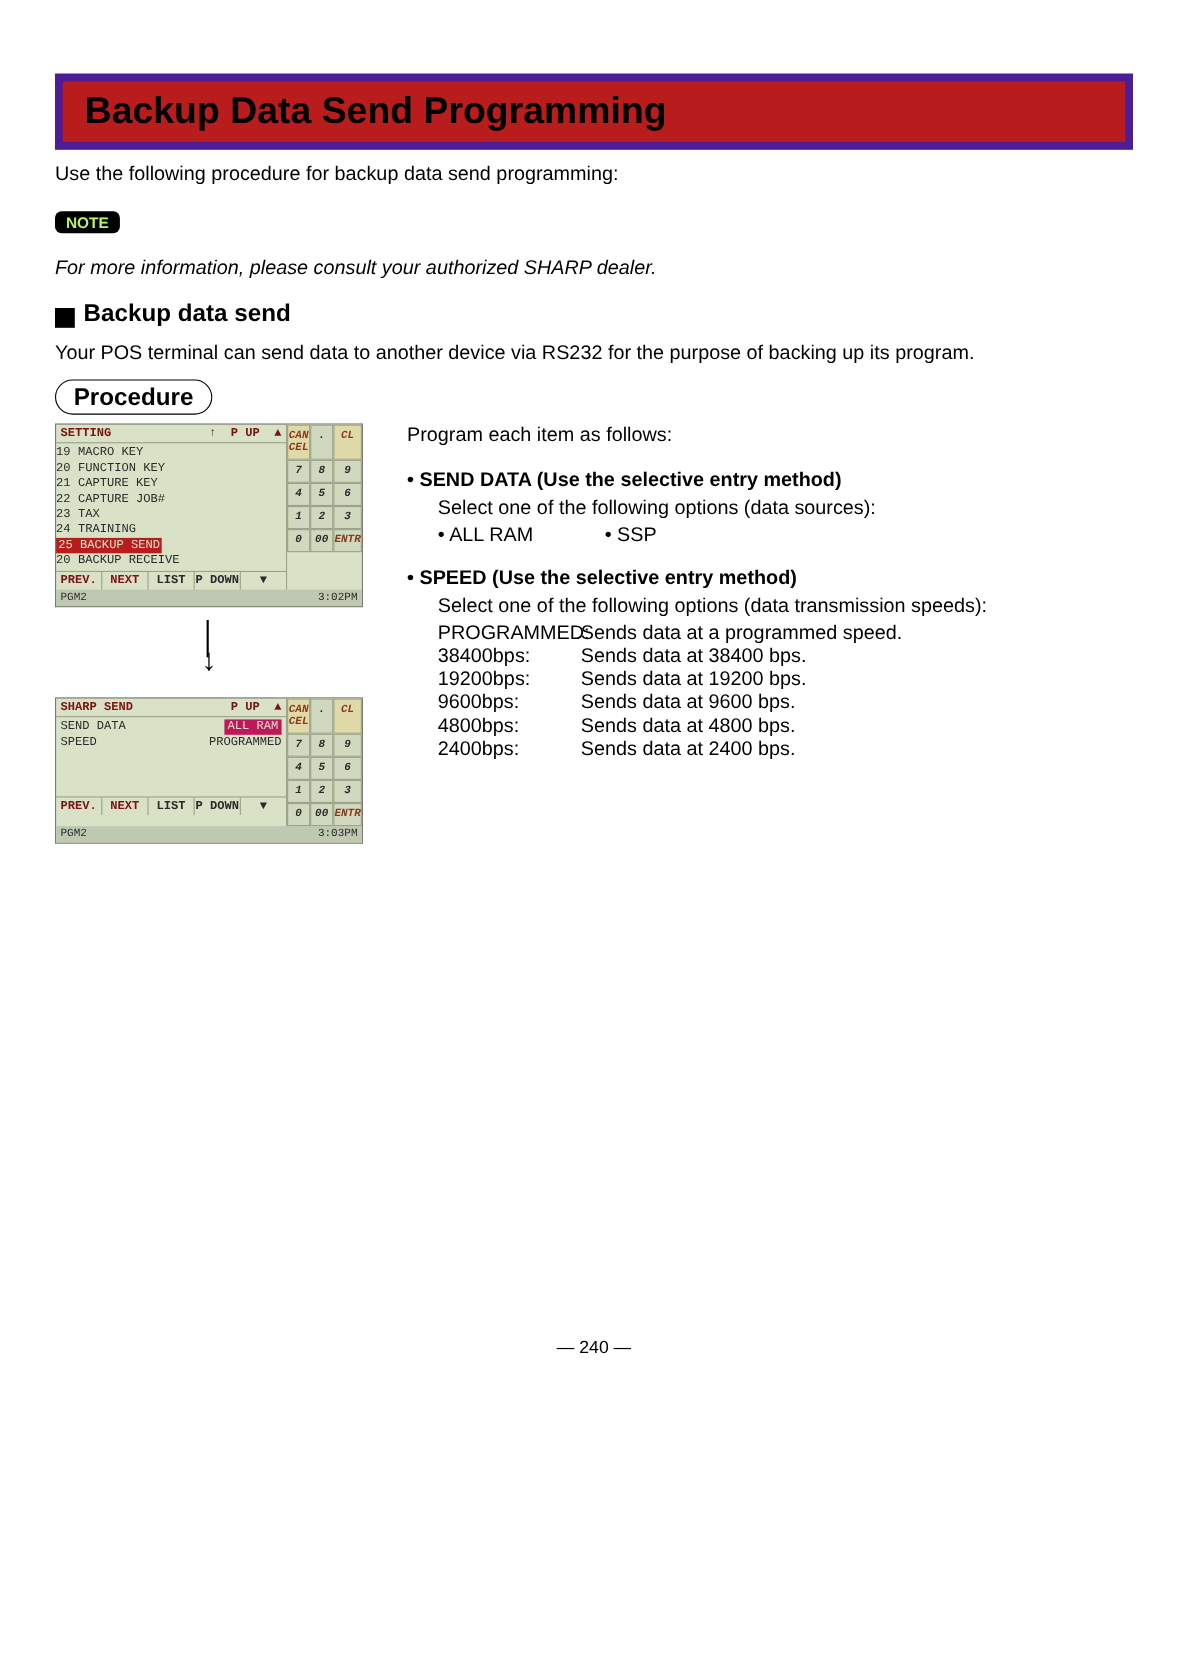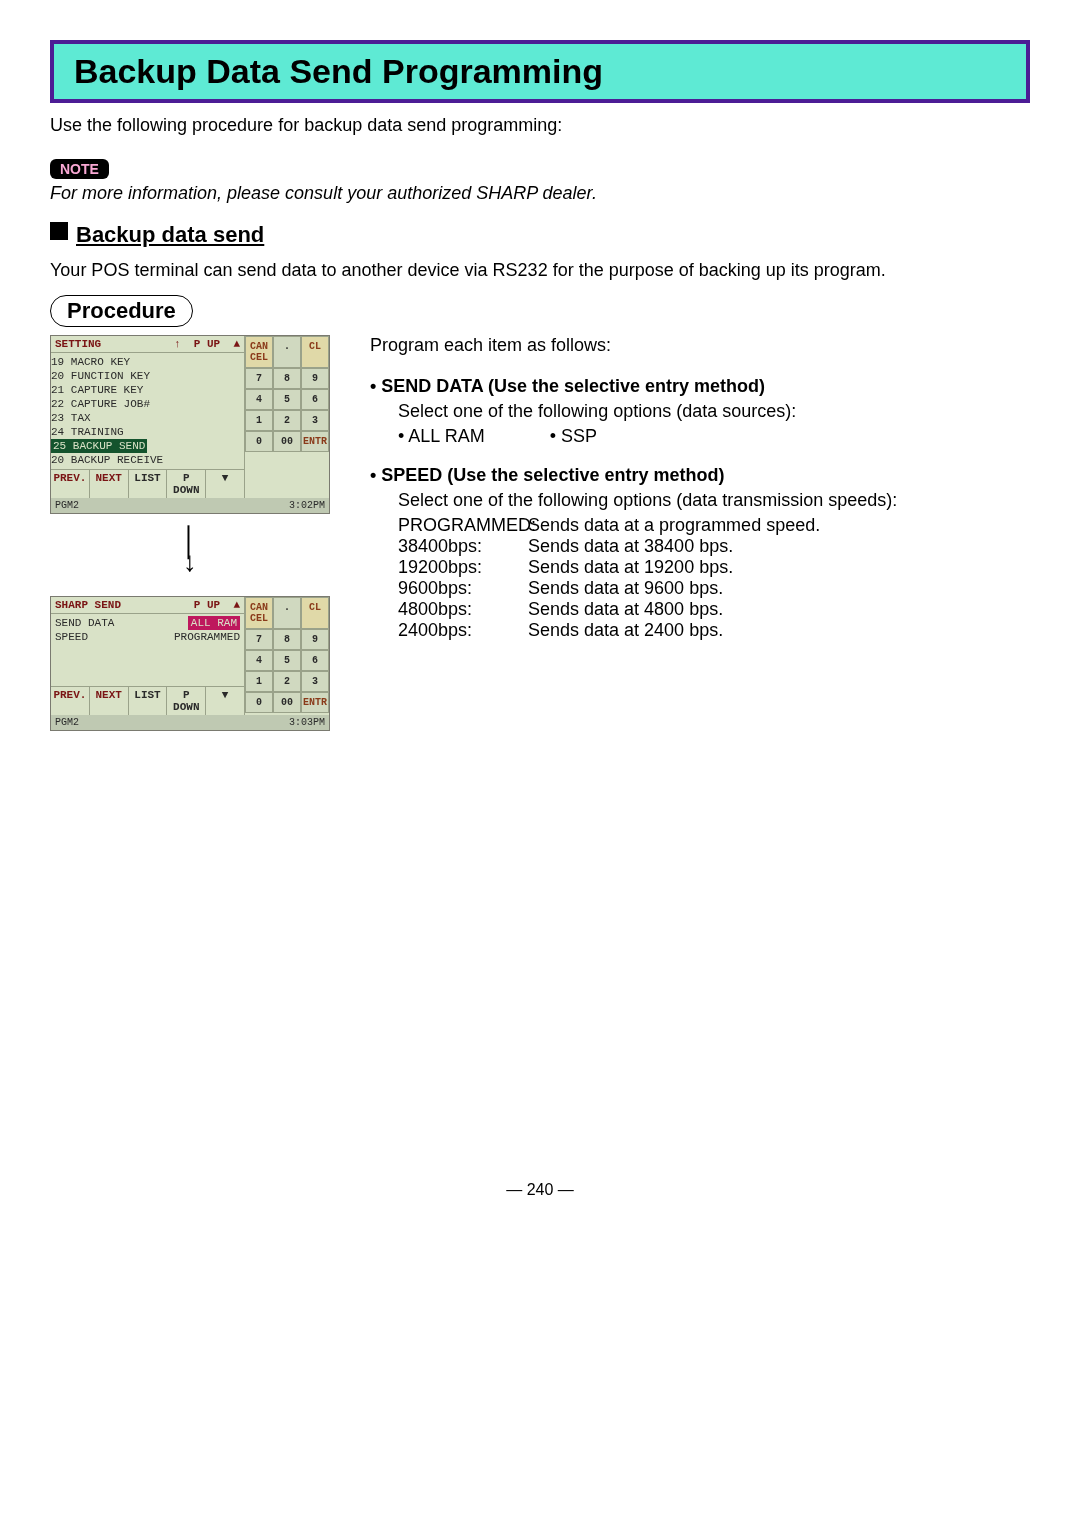--- a/index.html
+++ b/index.html
@@ -4,50 +4,50 @@
   <style>
     body {
       font-family: Arial, Helvetica, sans-serif;
       margin: 0;
       padding: 40px 50px;
       width: 980px;
       color: #000;
       font-size: 18px;
     }
     .title-banner {
-      background: #5eead4;
-      border: 4px solid #4c1d95;
+      background: #b91c1c;
+      border: 7px solid #4c1d95;
       padding: 8px 20px;
       margin-bottom: 12px;
+      margin-top: 27px;
     }
     .title-banner h1 {
       margin: 0;
       font-size: 34px;
       font-weight: bold;
     }
     .intro { margin: 8px 0 22px 0; }
     .note-badge {
       display: inline-block;
       background: #000;
-      color: #f9a8d4;
+      color: #bef264;
       font-weight: bold;
       padding: 2px 10px;
       border-radius: 6px;
       font-size: 14px;
-      margin-bottom: 2px;
+      margin-bottom: 19px;
     }
     .note-text { font-style: italic; margin: 2px 0 18px 0; }
     .section-h {
       font-size: 22px;
       font-weight: bold;
       margin: 10px 0 12px 0;
       display: flex;
-      align-items: flex-start;
+      align-items: flex-end;
       gap: 8px;
-      text-decoration: underline;
     }
     .sq { display: inline-block; width: 18px; height: 18px; background: #000; }
     .section-p { margin: 2px 0 14px 0; }
     .procedure-label {
       display: inline-block;
       border: 1.5px solid #000;
       border-radius: 18px;
       padding: 2px 16px;
       font-size: 22px;
       font-weight: bold;
@@ -63,39 +63,39 @@
     .pos {
       border: 1px solid #7a7a70;
       background: #d9e2c7;
       font-family: "Courier New", monospace;
       font-size: 11px;
       color: #2a2a2a;
       margin-bottom: 10px;
     }
     .pos-row { display: flex; }
     .pos-main { flex: 1; border-right: 1px solid #9aa28a; }
-    .pos-keypad { width: 84px; }
+    .pos-keypad { width: 68px; font-style: italic; }
     .pos-header {
       display: flex;
       justify-content: space-between;
       padding: 2px 4px;
       color: #7a1414;
       font-weight: bold;
       border-bottom: 1px solid #9aa28a;
     }
     .pos-header2 {
       display: flex;
       justify-content: space-between;
       padding: 2px 4px;
       color: #7a1414;
       font-weight: bold;
       border-bottom: 1px solid #9aa28a;
     }
     .pos-list { padding: 2px 0; line-height: 14px; }
-    .pos-sel { background: #14532d; color: #d9e2c7; padding: 0 2px; display: inline-block; }
+    .pos-sel { background: #b91c1c; color: #d9e2c7; padding: 0 2px; display: inline-block; }
     .pos-footer {
       display: flex;
       font-weight: bold;
       border-top: 1px solid #9aa28a;
     }
     .pos-footer > div {
       flex: 1;
       text-align: center;
       padding: 2px 0;
       border-right: 1px solid #9aa28a;

